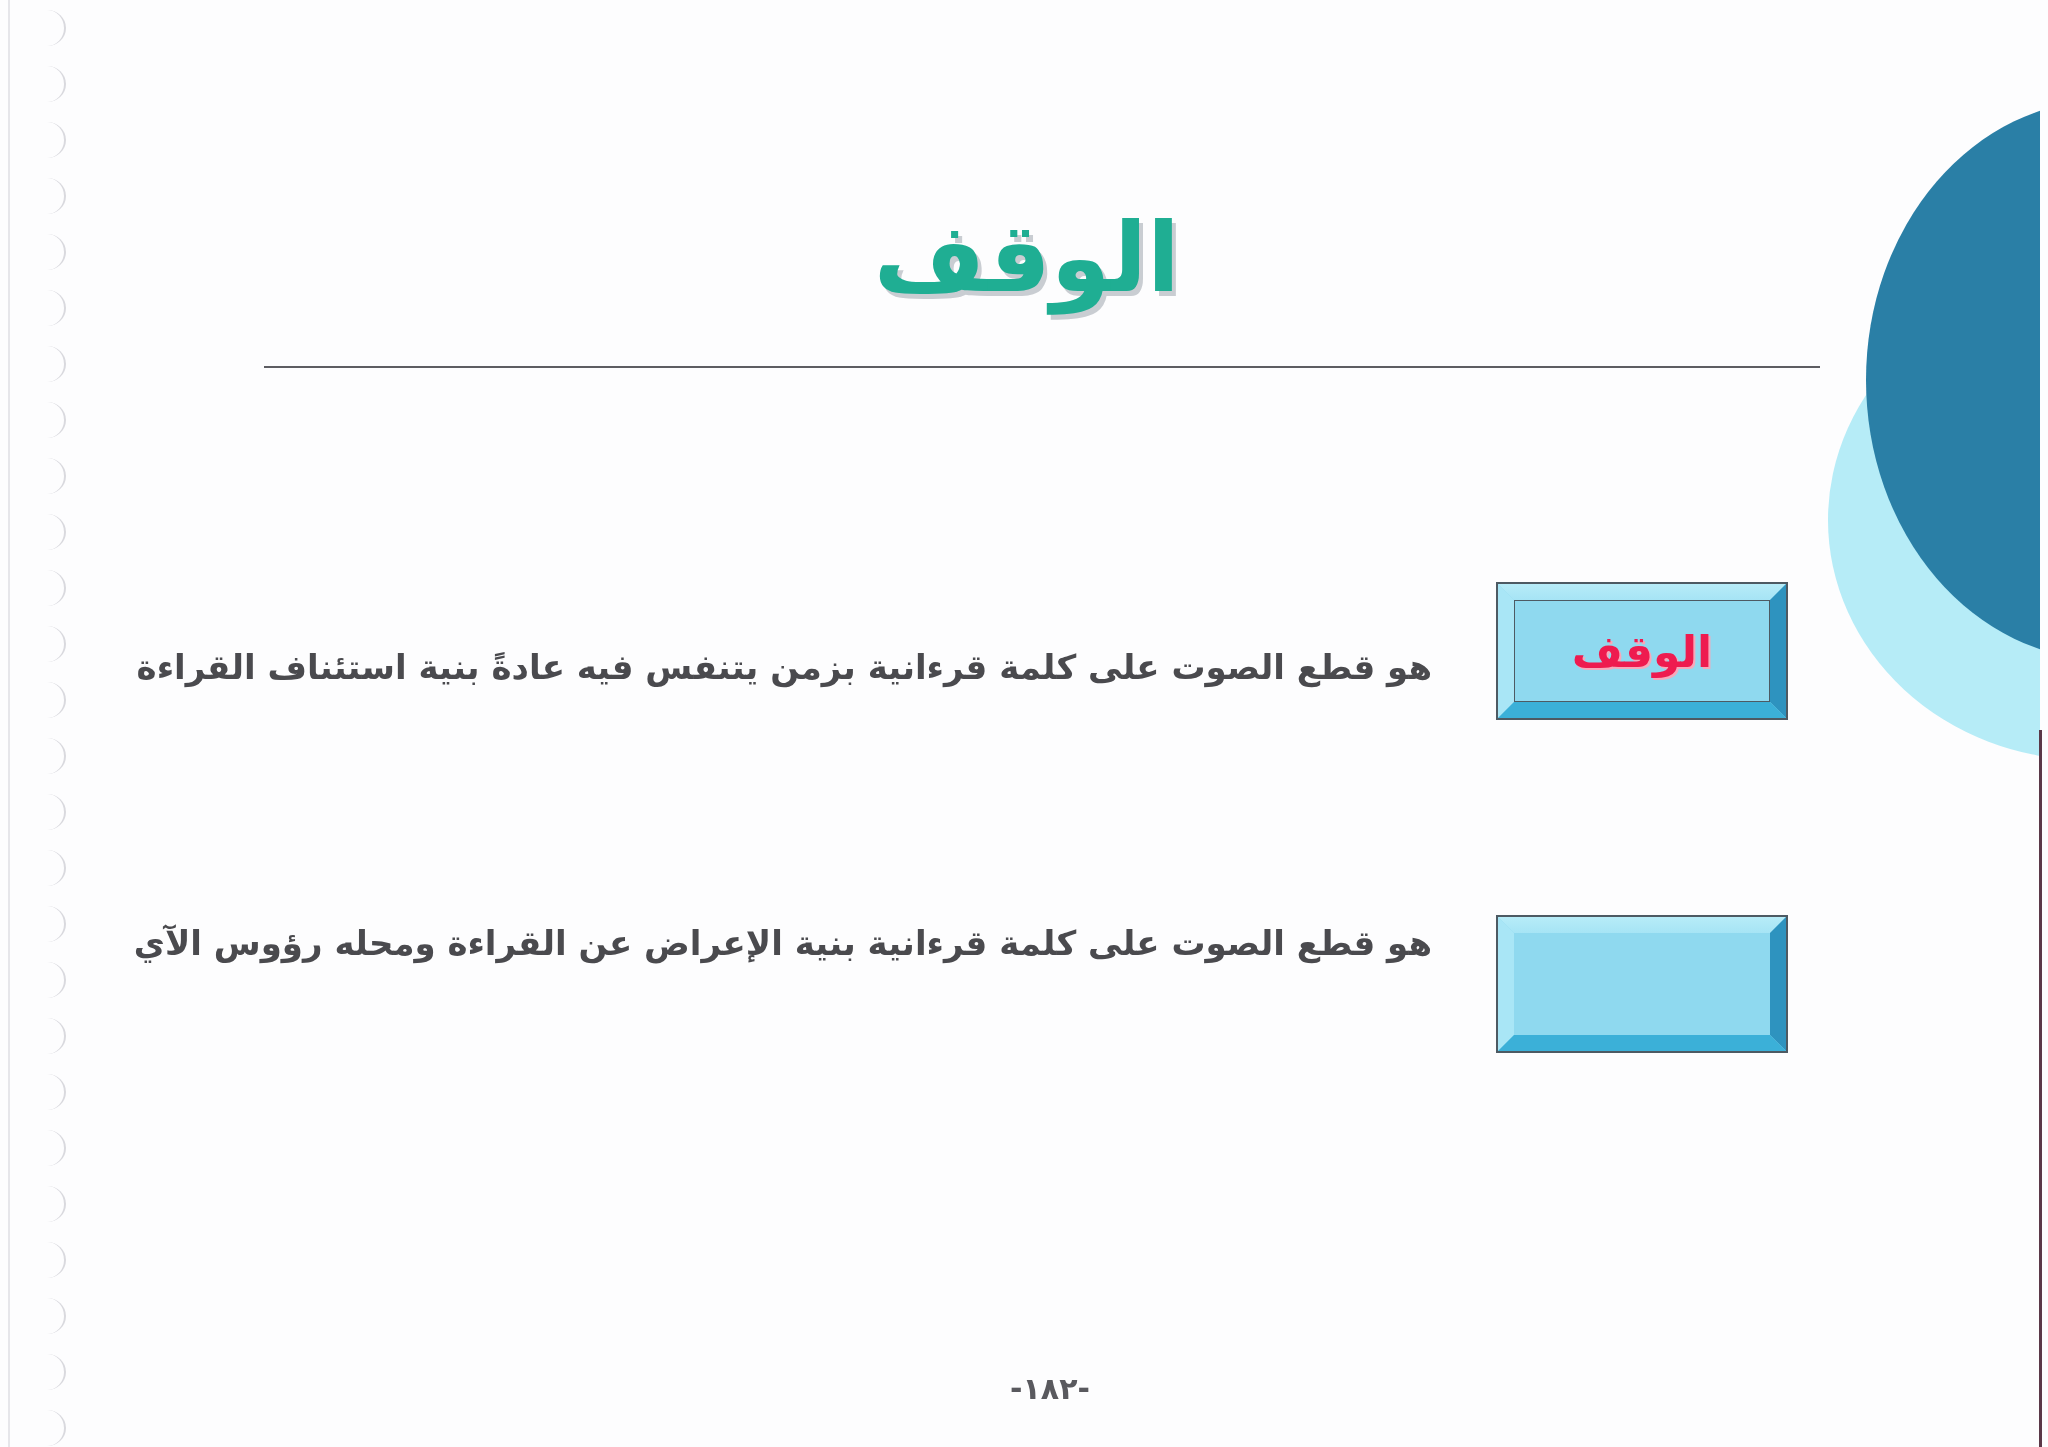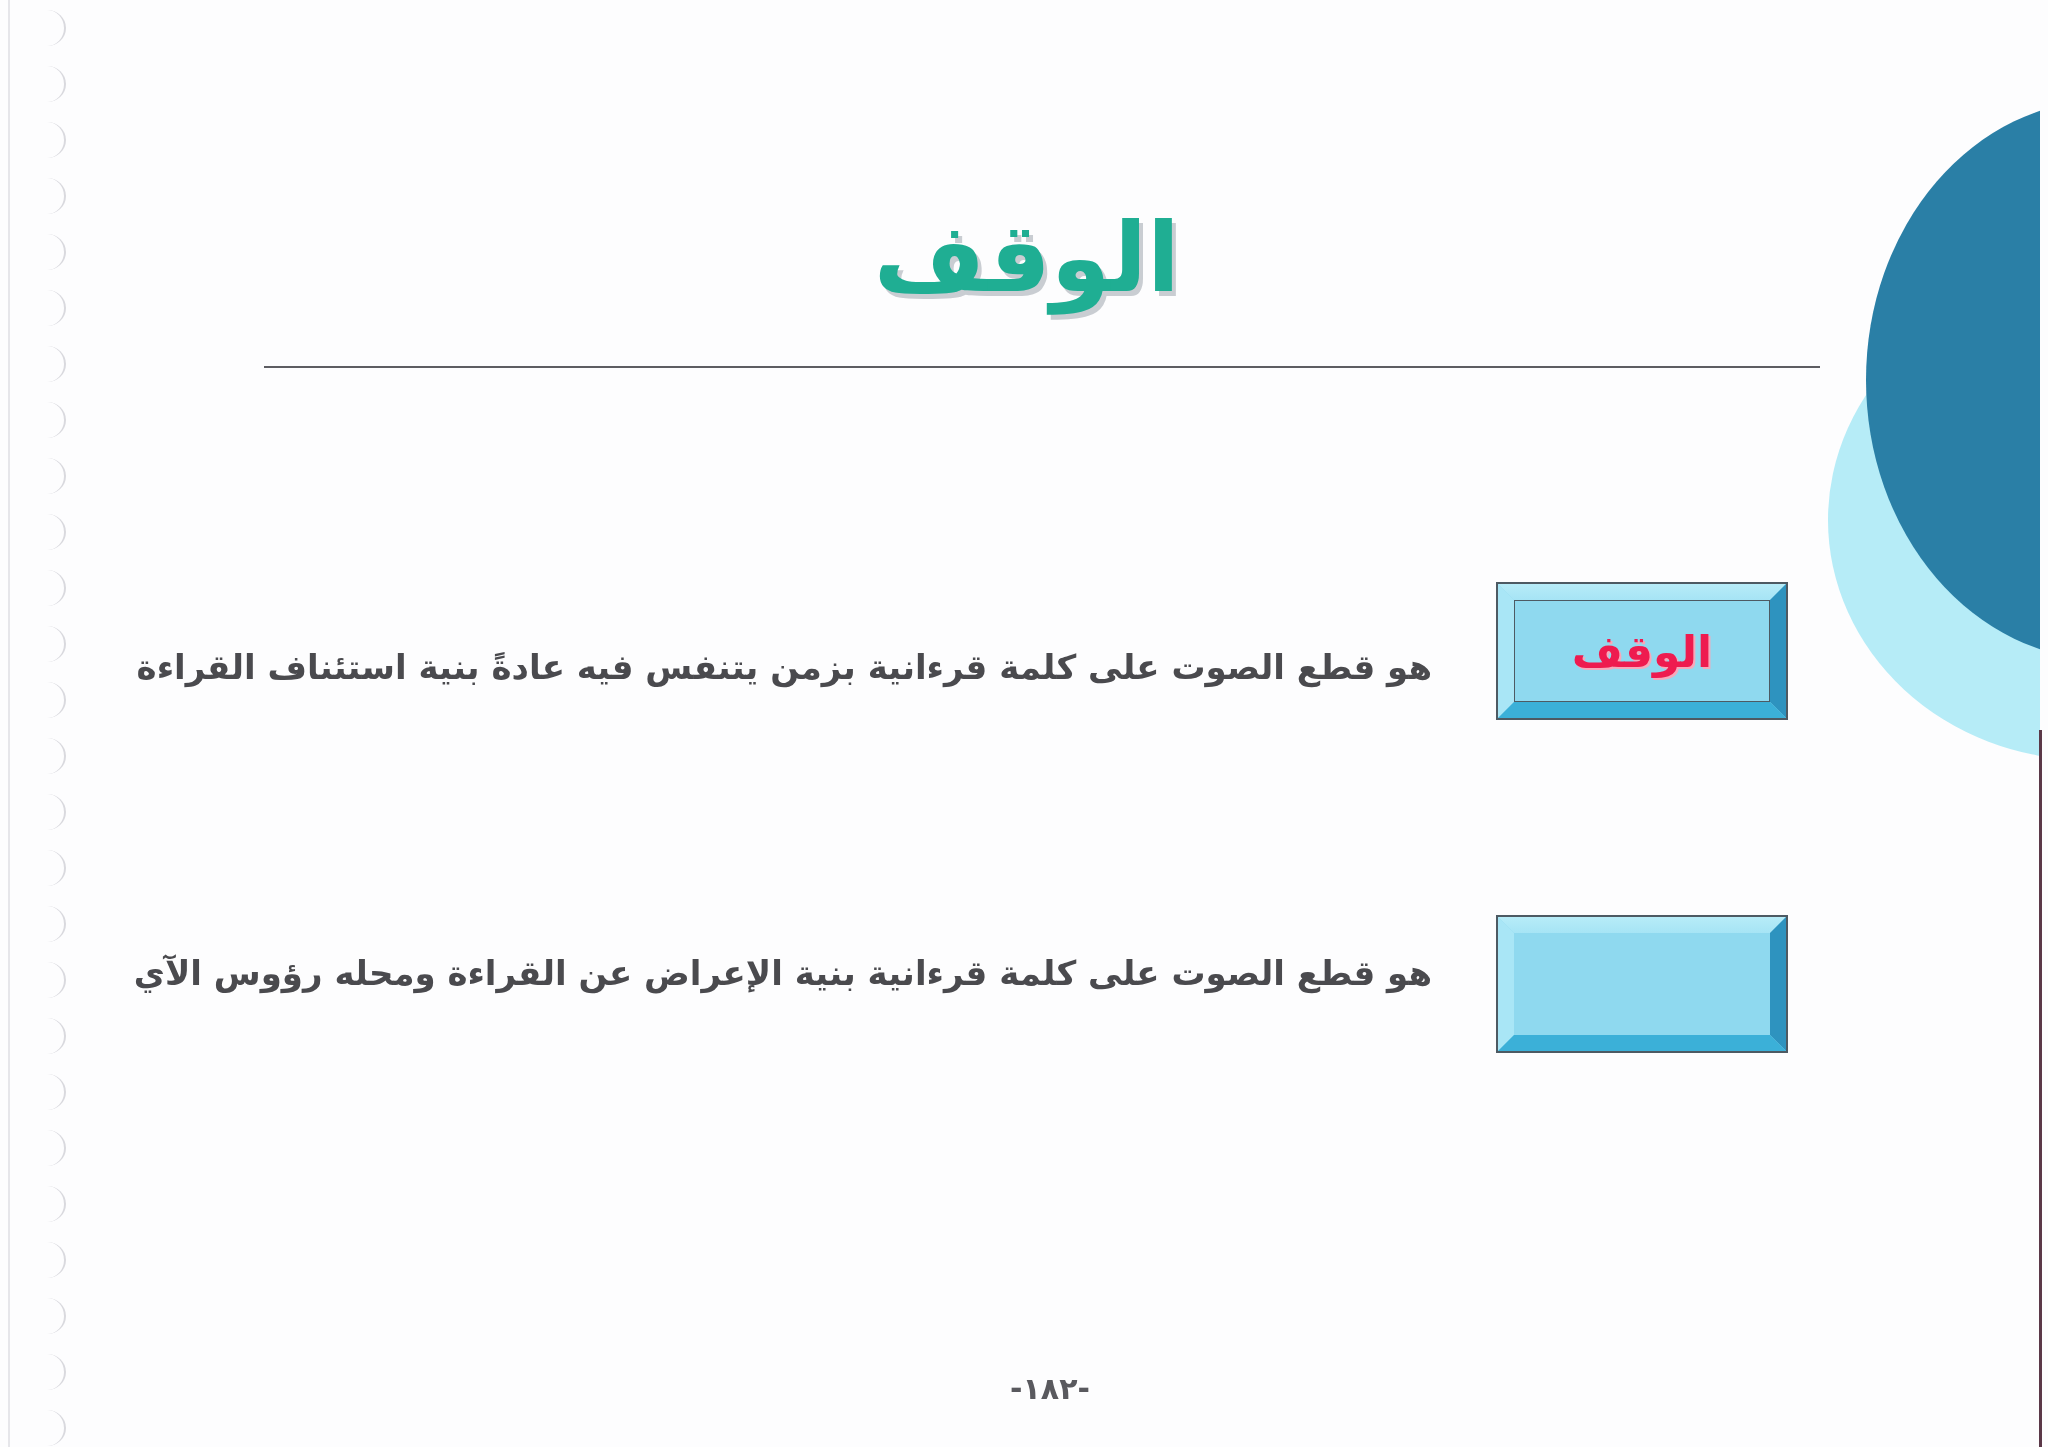--- a/index.html
+++ b/index.html
@@ -130,15 +130,15 @@
   </div>
 </div>
 <div class="definition" style="top:650px">هو قطع الصوت على كلمة قرءانية بزمن يتنفس فيه عادةً بنية استئناف القراءة</div>
 
 <div class="term-box" style="top:915px">
   <div class="bevel-top"></div>
   <div class="bevel-left"></div>
   <div class="bevel-right"></div>
   <div class="bevel-bottom"></div>
 </div>
-<div class="definition" style="top:956px">هو قطع الصوت على كلمة قرءانية بنية الإعراض عن القراءة ومحله رؤوس الآي</div>
+<div class="definition" style="top:926px">هو قطع الصوت على كلمة قرءانية بنية الإعراض عن القراءة ومحله رؤوس الآي</div>
 
 <div class="page-number">-١٨٢-</div>
 
 </body></html>

